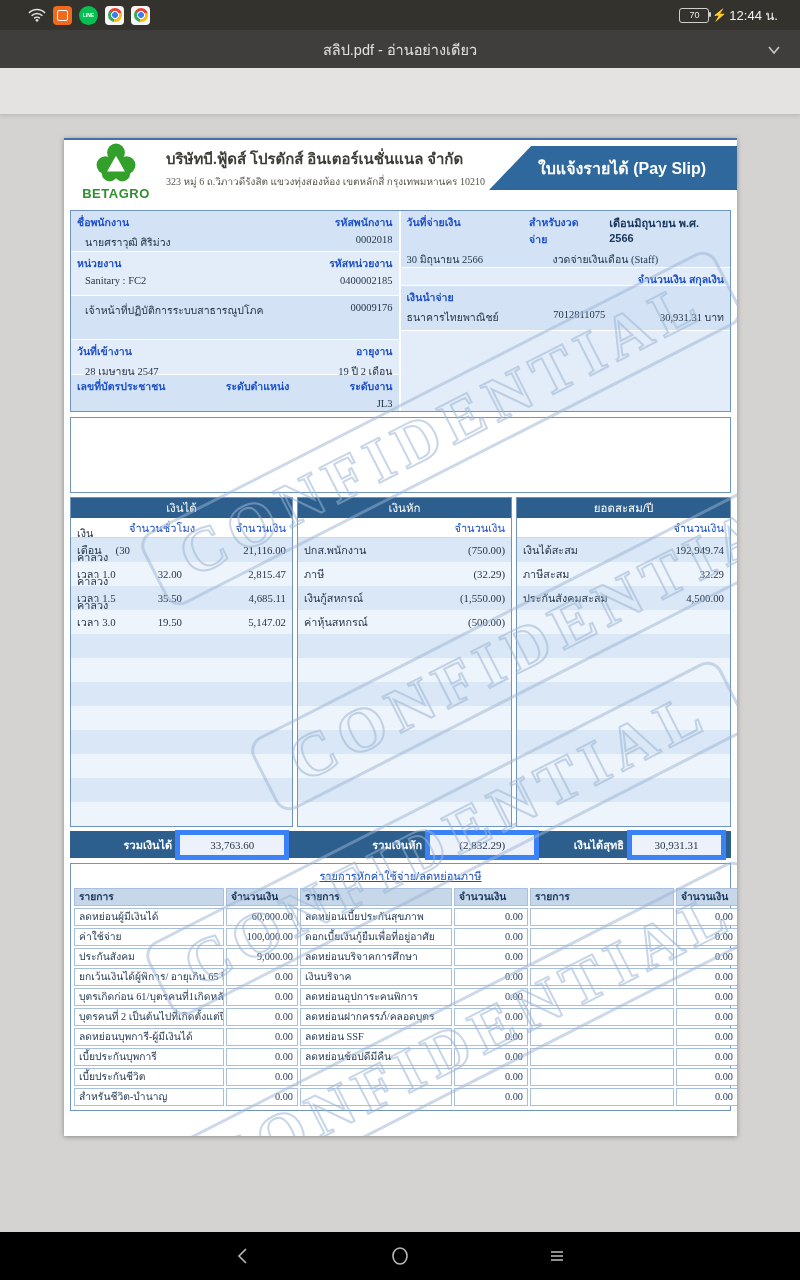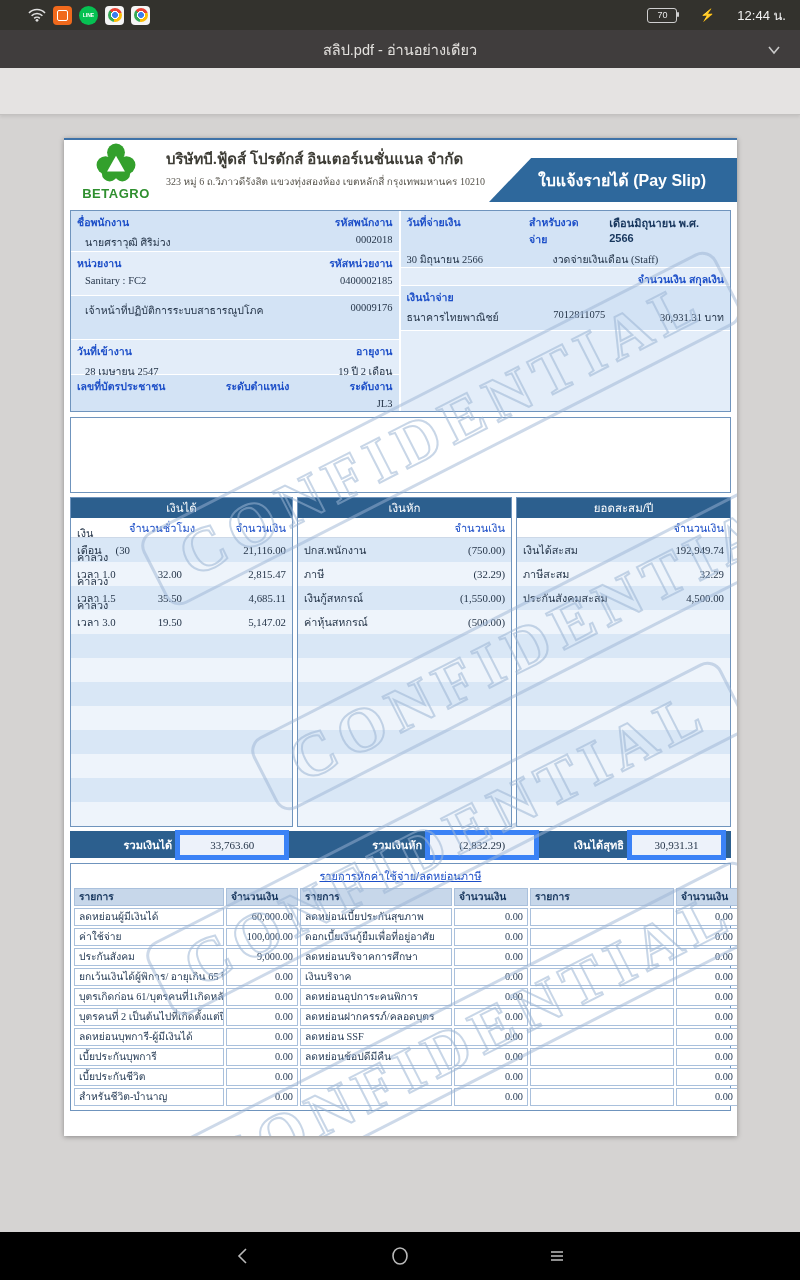--- a/index.html
+++ b/index.html
@@ -3,21 +3,21 @@
 <meta charset="utf-8">
 <style>
   html,body{margin:0;padding:0;}
   body{width:800px;height:1280px;position:relative;background:#d5d3d2;
        font-family:"Liberation Sans",sans-serif;overflow:hidden;}
 
   
   .status-bar{position:absolute;top:0;left:0;width:800px;height:30px;background:#33322d;
     display:flex;align-items:center;padding:0 10px;box-sizing:border-box;color:#e8e8e8;}
   .sb-left{display:flex;align-items:center;gap:7px;margin-left:18px;}
-  .sb-right{margin-left:auto;display:flex;align-items:center;gap:20px;margin-right:4px;}
+  .sb-right{margin-left:auto;display:flex;align-items:center;gap:0;margin-right:12px;}
   .tile{width:19px;height:19px;border-radius:4px;display:flex;align-items:center;justify-content:center;}
   .tile.white{background:#f5f5f5;}
   .appicon{background:#f0691c;position:relative;}
   .appicon:before{content:"";width:9px;height:9px;border:1.5px solid #fff;border-radius:2px;}
   .lineicon{background:#06c152;border-radius:50%;color:#fff;font-size:5px;font-weight:bold;}
   .chrome{width:14px;height:14px;border-radius:50%;
     background:radial-gradient(circle,#3b7ded 0 29%,#ffffff 30% 42%,rgba(0,0,0,0) 43%),
                conic-gradient(from -50deg,#ea4335 0 120deg,#fbbc05 120deg 240deg,#34a853 240deg 360deg);}
   .wifi{width:18px;height:14px;position:relative;}
   .battery{min-width:24px;height:13px;border:1px solid #cfcfcf;border-radius:3px;
@@ -49,21 +49,21 @@
     border-radius:16px;padding:2px 30px;font-weight:bold;font-size:62px;letter-spacing:8px;
     color:transparent;-webkit-text-stroke:2px rgba(155,180,212,.55);pointer-events:none;white-space:nowrap;}
 
   
   .doc-header{display:flex;align-items:flex-start;height:60px;margin-top:2px;position:relative;}
   .logo-box{width:92px;text-align:center;}
   .logo-text{font-family:"Liberation Sans",sans-serif;font-weight:bold;color:#2f8f2f;font-size:13px;letter-spacing:.5px;margin-top:-2px;}
   .company{margin-left:4px;margin-top:5px;}
   .company .c-name{font-weight:bold;font-size:15px;color:#3d3c35;}
   .company .c-addr{font-size:10px;color:#55524a;margin-top:3px;}
-  .banner{position:absolute;right:-6px;top:16px;width:248px;height:44px;background:#2e689c;
+  .banner{position:absolute;right:-6px;top:4px;width:248px;height:44px;background:#2e689c;
     clip-path:polygon(17% 0,100% 0,100% 100%,0 100%);display:flex;align-items:center;justify-content:center;}
   .banner span{color:#fff;font-weight:bold;font-size:16px;font-family:"Liberation Sans",sans-serif;padding-left:18px;}
 
   
   .info-panel{margin-top:8px;border:1px solid #6f94bd;display:flex;height:200px;background:#fff;}
   .ip-col{width:50%;display:flex;flex-direction:column;gap:1px;box-sizing:border-box;}
   .ip-col.left{border-right:2px solid #fff;}
   .band{padding:3px 6px 2px 6px;box-sizing:border-box;}
   .band.b1{background:#d3e3f5;}
   .band.b2{background:#e3edf9;}

